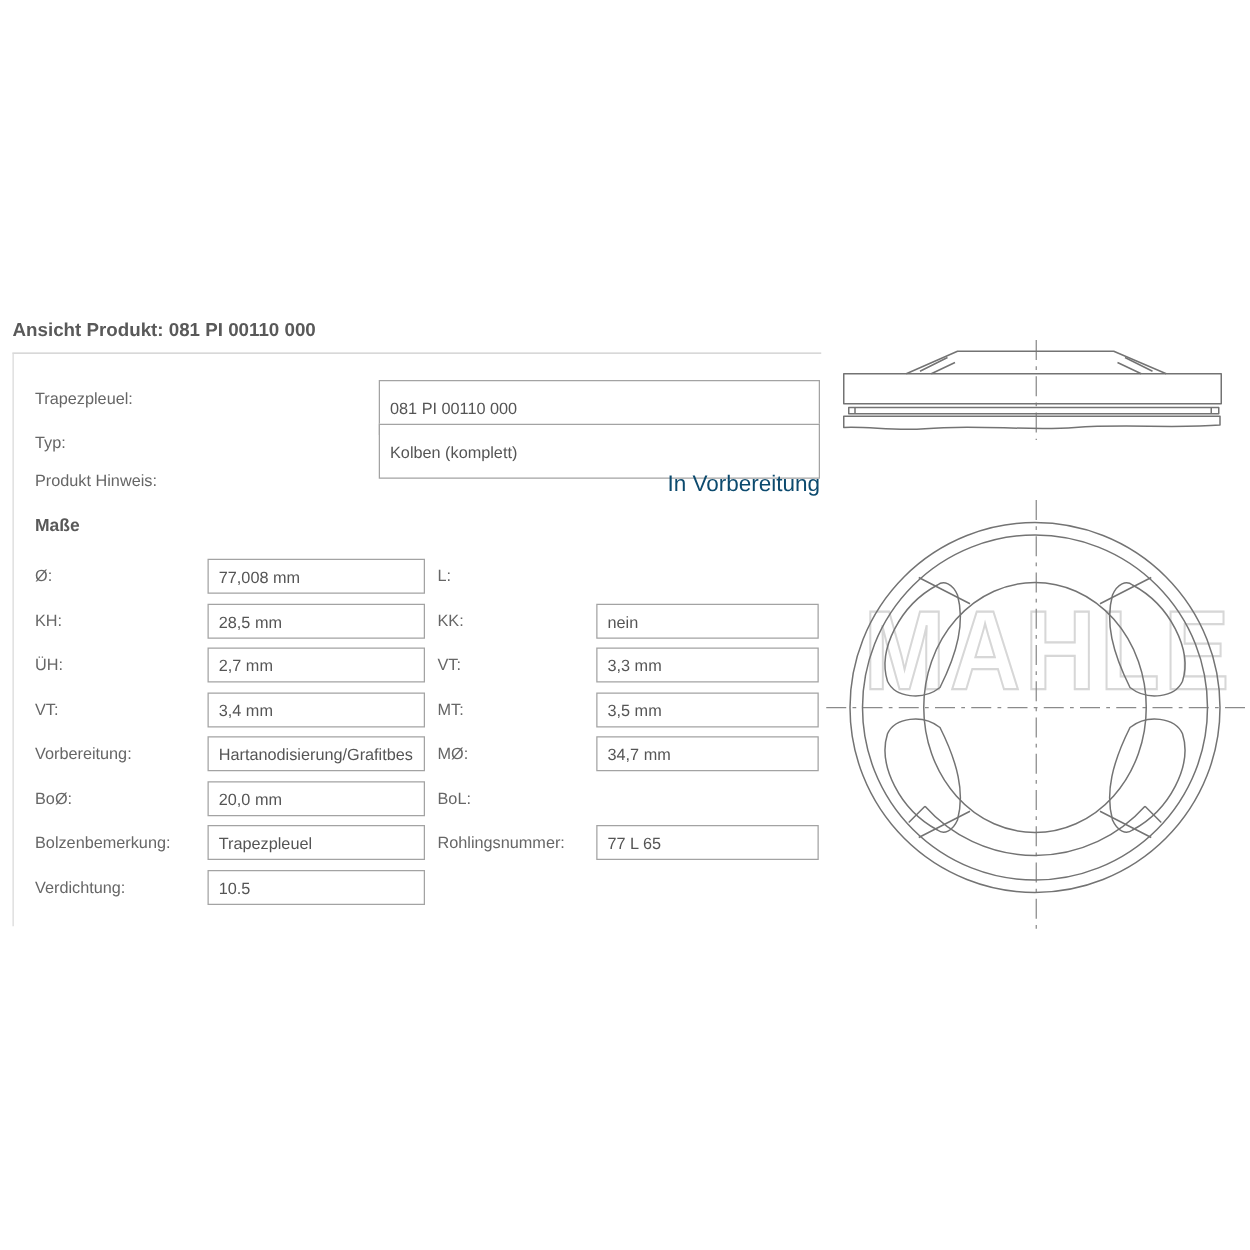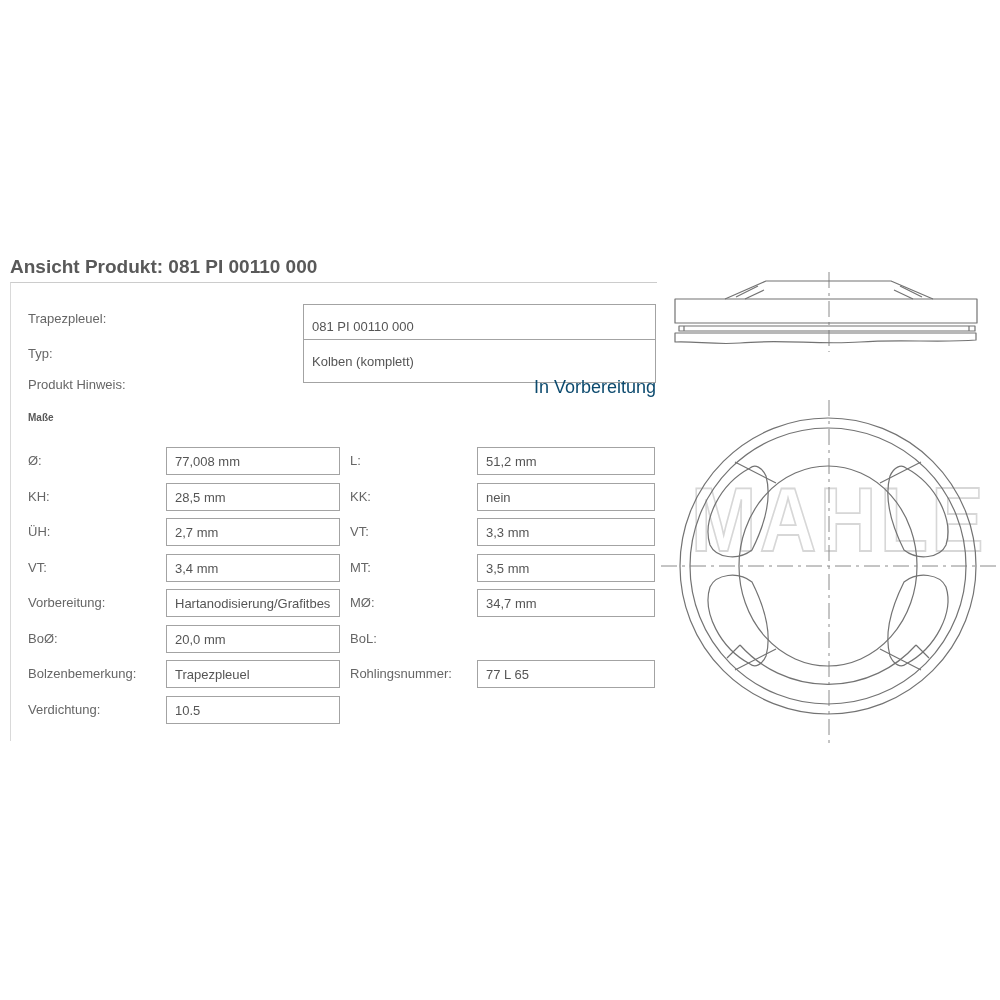--- a/index.html
+++ b/index.html
@@ -1,35 +1,35 @@
 <!DOCTYPE html>
 <html><head>
 <meta charset="utf-8">
 <style>
   html,body{margin:0;padding:0;background:#ffffff;}
   body{width:1000px;height:1000px;position:relative;overflow:hidden;
        font-family:"Liberation Sans", sans-serif;}
   .abs{position:absolute;}
-  #page-title{left:10px;top:256px;font-size:19px;font-weight:bold;color:#595959;}
+  #page-title{left:10px;top:256px;font-size:15px;font-weight:bold;color:#595959;}
   #panel{left:10px;top:282px;width:646px;height:458px;
          border-top:1px solid #cccccc;border-left:1px solid #d9d9d9;}
   .lbl{font-size:13px;color:#666666;white-space:nowrap;}
   .fbox{position:absolute;box-sizing:border-box;height:44px;
         border:1px solid #a3a3a3;background:#ffffff;border-radius:0;
         font-family:"Liberation Sans", sans-serif;font-size:13px;color:#555555;
         padding:0 4px 0 8px;outline:none;}
   .fbox.grid{height:28px;}
   
   #lbl-bez{left:28px;top:311px;}
   #in-bez{left:303px;top:304px;width:353px;}
   #lbl-typ{left:28px;top:346px;}
   #in-typ{left:303px;top:339px;width:353px;}
   #lbl-hin{left:28px;top:377px;}
   #val-hin{left:400px;top:377px;width:256px;text-align:right;font-size:18px;color:#0c4a6e;}
-  #masse-heading{left:28px;top:412px;font-size:10px;font-weight:bold;color:#595959;}
+  #masse-heading{left:28px;top:412px;font-size:14px;font-weight:bold;color:#595959;}
   
   .mrow{position:absolute;left:0;width:660px;height:28px;}
   .mrow .flabel{position:absolute;top:6px;font-size:13px;color:#666666;white-space:nowrap;}
   .mrow .flabel.l{left:28px;}
   .mrow .flabel.r{left:350px;}
   .mrow .fbox.l{left:166px;width:174px;}
   .mrow .fbox.r{left:477px;width:178px;}
   #drawing-svg{left:650px;top:258px;width:350px;height:512px;}
   #drawing-svg text{font-family:"Liberation Sans", sans-serif;}
 </style>
@@ -48,21 +48,20 @@
 
 <div class="abs lbl" id="lbl-hin">Produkt Hinweis:</div>
 <div class="abs" id="val-hin">In Vorbereitung</div>
 
 <div class="abs" id="masse-heading">Maße</div>
 
 <div class="mrow" style="top:447px">
   <div class="flabel l">Ø:</div>
   <input class="fbox grid l" readonly="" value="77,008 mm" style="">
   <div class="flabel r">L:</div>
-  <input class="fbox grid r" readonly="" value="51,2 mm" style="">
 </div>
 <div class="mrow" style="top:483px">
   <div class="flabel l">KH:</div>
   <input class="fbox grid l" readonly="" value="28,5 mm" style="">
   <div class="flabel r">KK:</div>
   <input class="fbox grid r" readonly="" value="nein" style="">
 </div>
 <div class="mrow" style="top:518px">
   <div class="flabel l">ÜH:</div>
   <input class="fbox grid l" readonly="" value="2,7 mm" style="">

